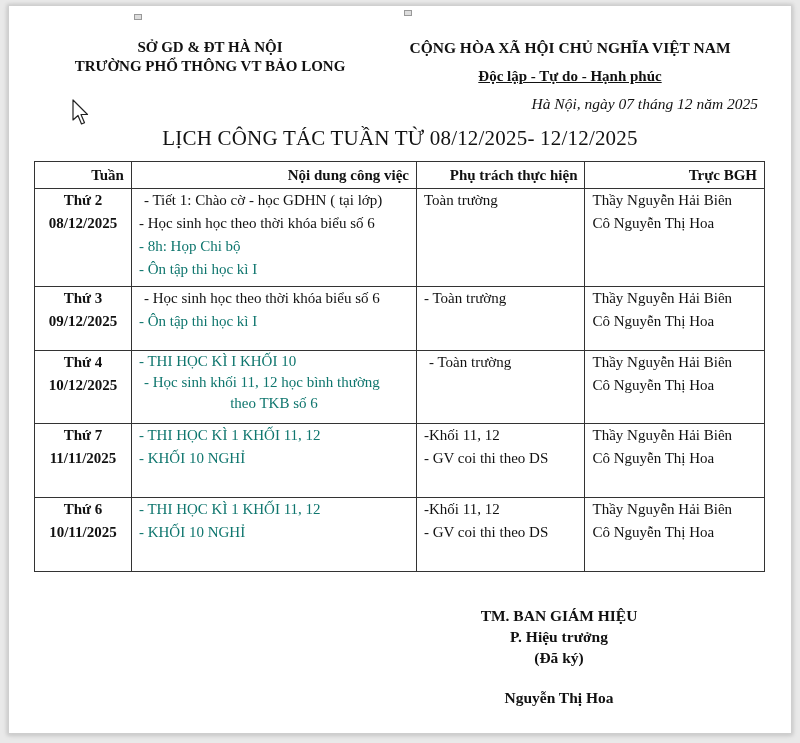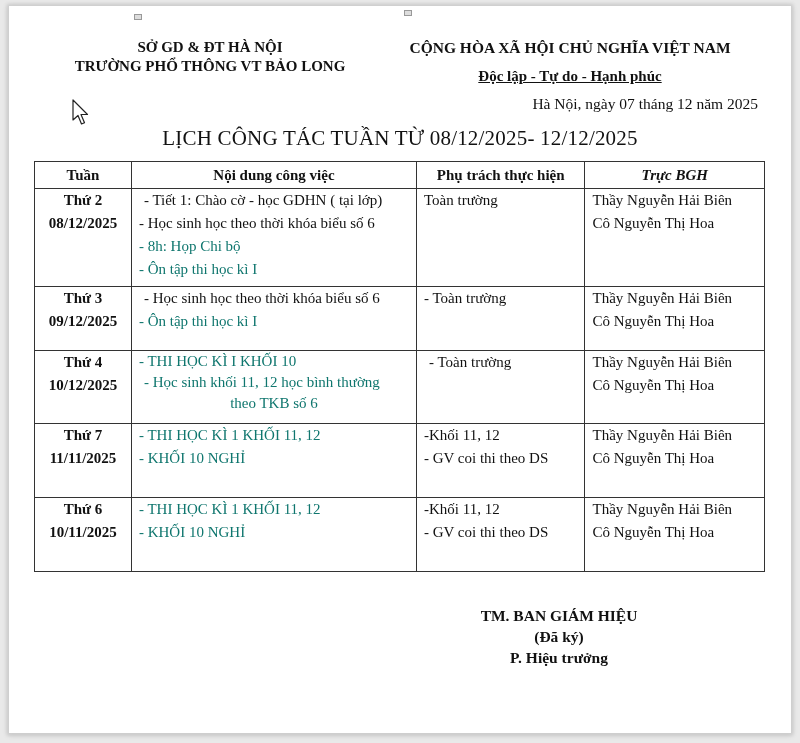--- a/index.html
+++ b/index.html
@@ -22,39 +22,39 @@
     font-weight:bold; font-size:15px; line-height:19px;
   }
   .hdr-right {
     position:absolute; left:380px; top:38px; width:380px; text-align:center;
     font-weight:bold; font-size:15.5px; line-height:19px;
   }
   .motto {
     display:inline-block; margin-top:10px; text-decoration:underline; font-size:15px;
   }
   .date-line {
-    position:absolute; right:42px; top:95px; font-size:15.5px;
+    position:absolute; right:42px; top:95px; font-style:italic; font-size:15.5px;
   }
   .cursor {
     position:absolute; left:72px; top:99px; width:18px; height:28px;
   }
   .title {
     position:absolute; left:0; width:800px; top:126px; text-align:center;
     font-weight:normal; font-size:21px; letter-spacing:0.2px;
   }
   table.sched {
     position:absolute; left:34px; top:161px;
     border-collapse:collapse; width:731px;
     font-size:15px; line-height:23px;
   }
   table.sched th, table.sched td {
     border:1.3px solid #333; vertical-align:top; padding:0 7px;
   }
-  table.sched th { font-weight:bold; height:26px; text-align:center; vertical-align:middle; }
-  .c1 { width:82px; } .c2 { width:271px; } .c3 { width:154px; } .c4 { width:165px;font-style:italic; }
+  table.sched th { font-weight:bold; height:26px; text-align:right; vertical-align:middle; }
+  .c1 { width:82px; } .c2 { width:271px; } .c3 { width:154px; } .c4 { width:165px; }
   td.day { text-align:center; font-weight:bold; padding-top:4px; }
   td.cell { padding-top:4px; }
   .red { color:#0f766e; }
   .indent2 { padding-left:5px; }
   .center { text-align:center; }
   .sig {
     position:absolute; left:474px; top:605px; width:170px; text-align:center;
     font-weight:bold; font-size:15.5px; line-height:21px;
   }
   .sig .name { margin-top:19px; }
@@ -188,15 +188,16 @@
       <td class="cell">
         <div>Thầy Nguyễn Hải Biên</div>
         <div>Cô Nguyễn Thị Hoa</div>
       </td>
     </tr>
   </tbody>
 </table>
 
 <div class="sig">
   <div>TM. BAN GIÁM HIỆU</div>
+  <div>P. Hiệu trưởng</div>
   <div>(Đã ký)</div>
-  <div>P. Hiệu trưởng</div>
+  <div class="name">Nguyễn Thị Hoa</div>
 </div>
 
 </body></html>

